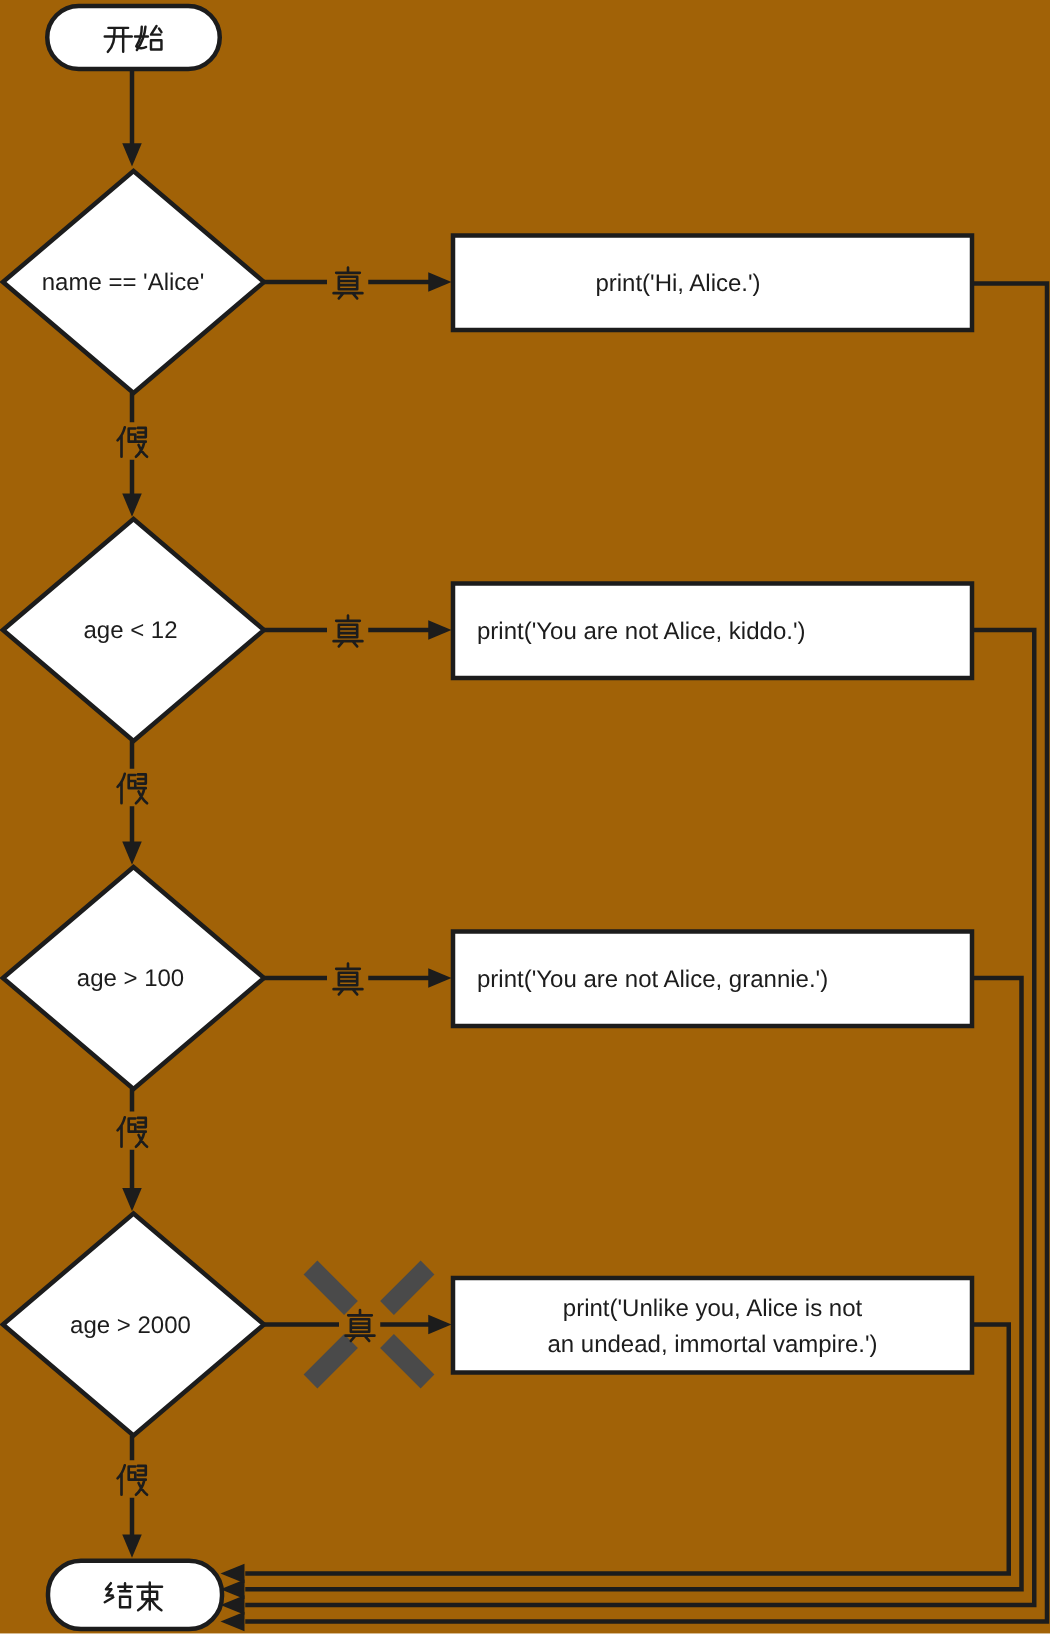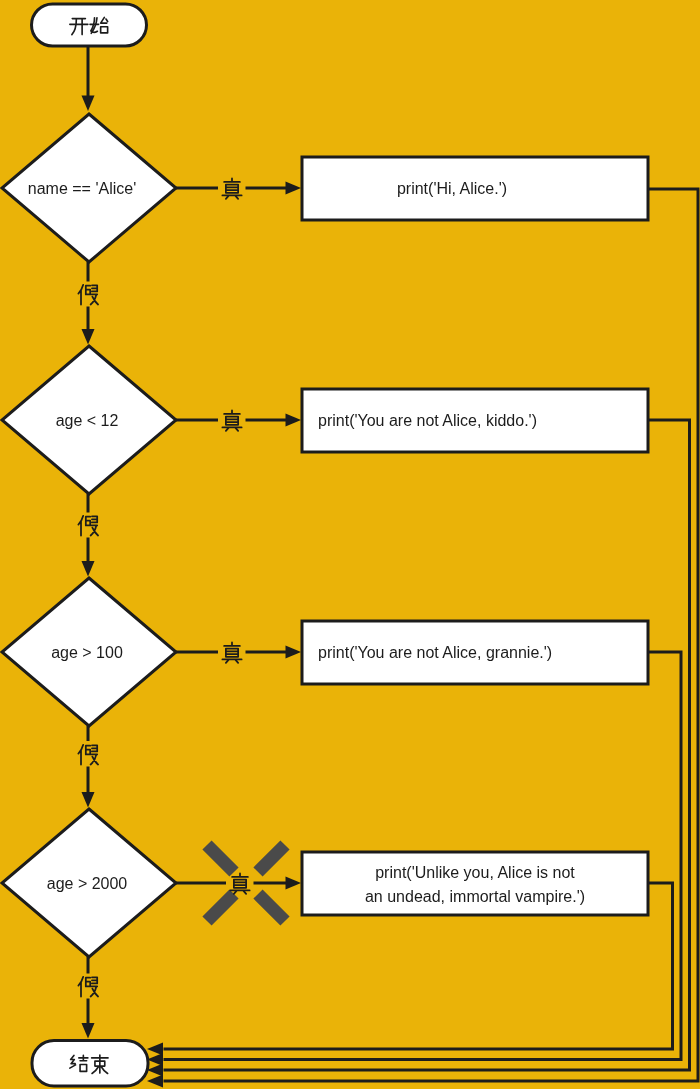--- a/index.html
+++ b/index.html
@@ -1,16 +1,16 @@
 <!DOCTYPE html>
 <html><head>
 <meta charset="utf-8">
 <style>
   html,body{margin:0;padding:0;background:#ffffff;}
-  #stage{width:700px;height:1089px;position:relative;background:#eab308;}
+  #stage{width:700px;height:1089px;position:relative;background:#a16207;}
   svg{display:block;}
   .ln{stroke:#1c1c1c;stroke-width:3;fill:none;stroke-linejoin:miter;}
   .ah{fill:#1c1c1c;stroke:none;}
   .shape{fill:#ffffff;stroke:#1c1c1c;stroke-width:3;stroke-linejoin:miter;}
   .txt{font-family:"Liberation Sans","DejaVu Sans",sans-serif;font-size:16px;fill:#1c1c1c;}
   .glyph{stroke:#1c1c1c;stroke-width:2;fill:none;stroke-linecap:round;stroke-linejoin:round;}
   .xmark{stroke:#4a4a4a;stroke-width:13;fill:none;stroke-linecap:butt;}
 </style>
 </head>
 <body>

